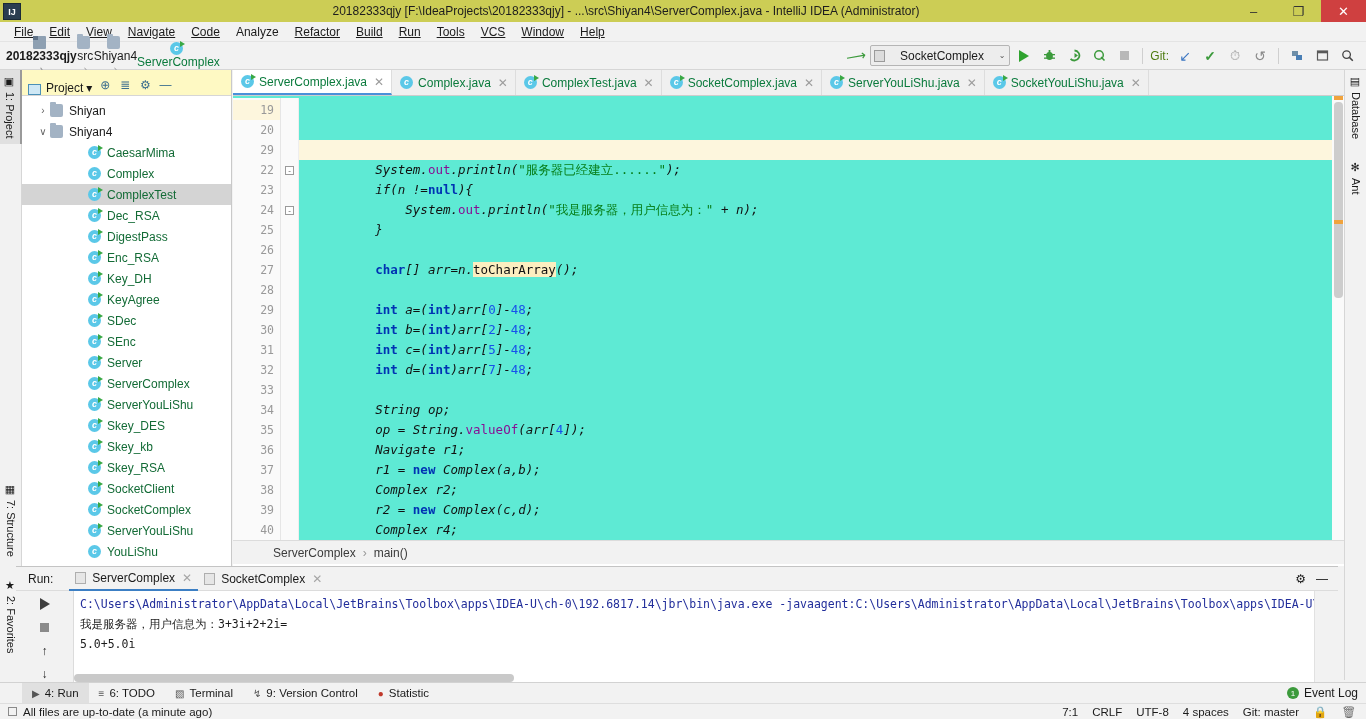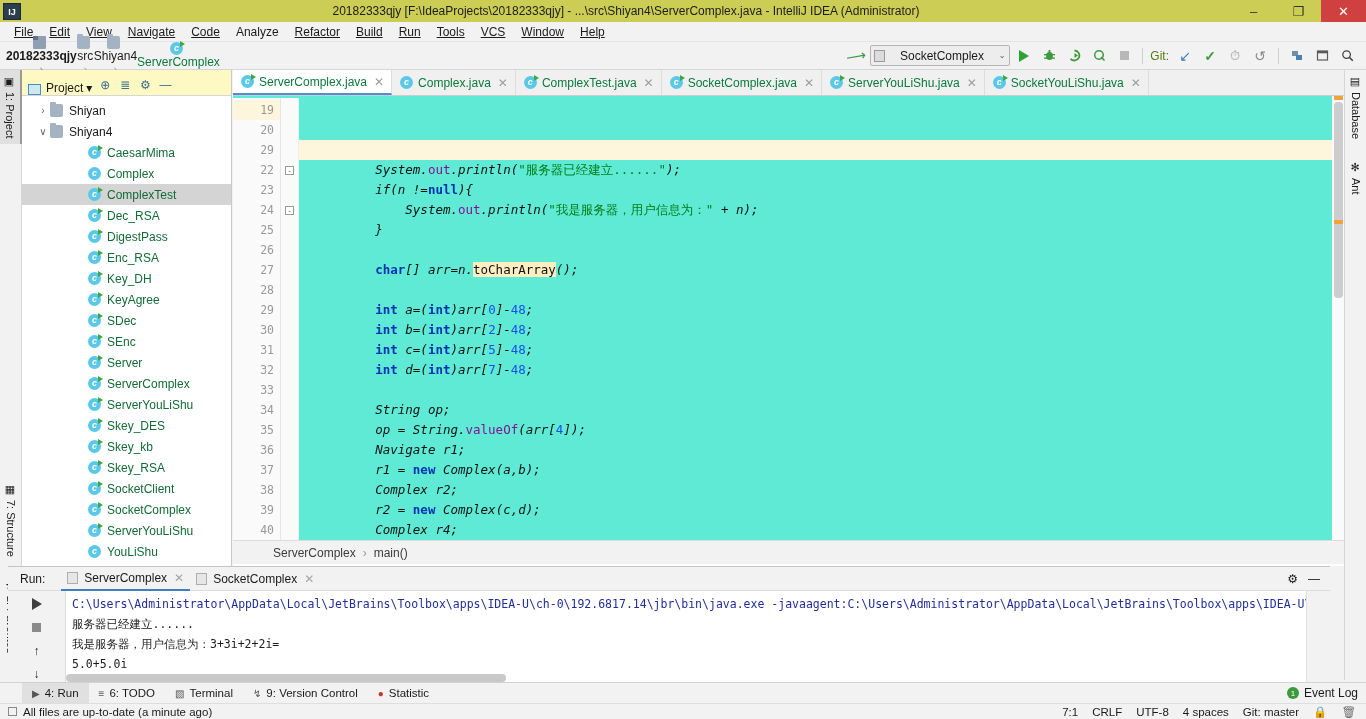--- a/index.html
+++ b/index.html
@@ -194,21 +194,21 @@
   .mark-err { position:absolute; right:1px; width:9px; height:4px; background:#f0a33d; }
 
   .breadcrumb-bar {
     height:24px; background:#f2f2f2; border-top:1px solid #dcdcdc;
     display:flex; align-items:center; padding-left:40px; font-size:12px; color:#3b3b3b;
   }
   .breadcrumb-bar .sep { margin:0 7px; color:#9a9a9a; }
 
   
   .run-panel {
-    position:absolute; left:8px; top:566px; width:1322px; height:116px;
+    position:absolute; left:16px; top:566px; width:1322px; height:116px;
     background:#a3a3a3; border-top:1px solid #c4c4c4;
   }
   .run-header {
     height:24px; background:#f2f2f2; display:flex; align-items:center;
     padding-left:12px; border-bottom:1px solid #dcdcdc;
   }
   .run-label { font-size:12px; margin-right:16px; }
   .rtab { display:flex; align-items:center; font-size:12px; padding:0 6px; height:24px; }
   .rtab.active { border-bottom:2px solid #3c7fc4; }
   .rtab .ricon { width:11px;height:12px;background:#e6e6e6;border:1px solid #aeaeae;margin-right:6px; }
@@ -655,21 +655,20 @@
             <span class="tri-run" style="border-left-color:#3f3f3f;"></span>
           </span>
         <span class="rg-ico">
             <span class="sq-stop" style="background:#8a8a8a;"></span>
           </span>
         <span class="rg-ico">↑</span>
         <span class="rg-ico">↓</span>
       </div>
       <div class="console" id="console-out">
           <div class="cl blue">C:\Users\Administrator\AppData\Local\JetBrains\Toolbox\apps\IDEA-U\ch-0\192.6817.14\jbr\bin\java.exe -javaagent:C:\Users\Administrator\AppData\Local\JetBrains\Toolbox\apps\IDEA-U\</div>
-          <div class="cl">服务器已经建立......</div>
           <div class="cl">我是服务器，用户信息为：3+3i+2+2i=</div>
           <div class="cl">5.0+5.0i</div>
         </div>
       <div class="console-side"></div>
     </div>
     <div class="hscroll"></div>
   </div>
 
   <div class="bottom-tabs">
     <div class="btab sel">

